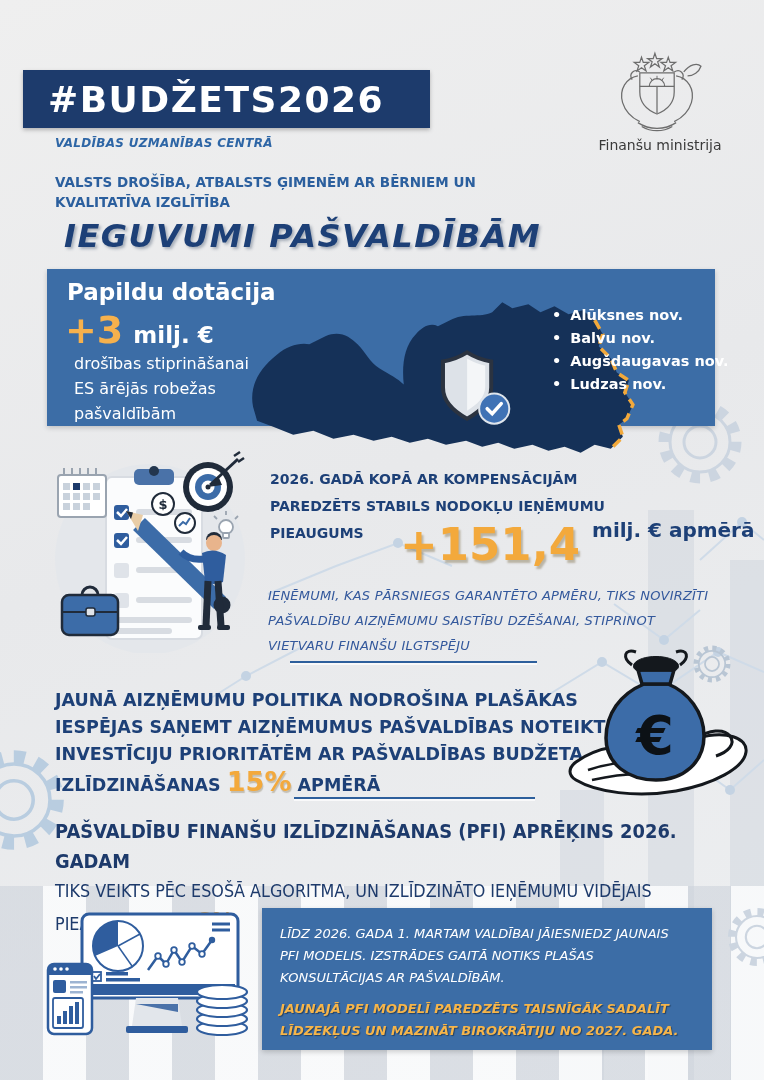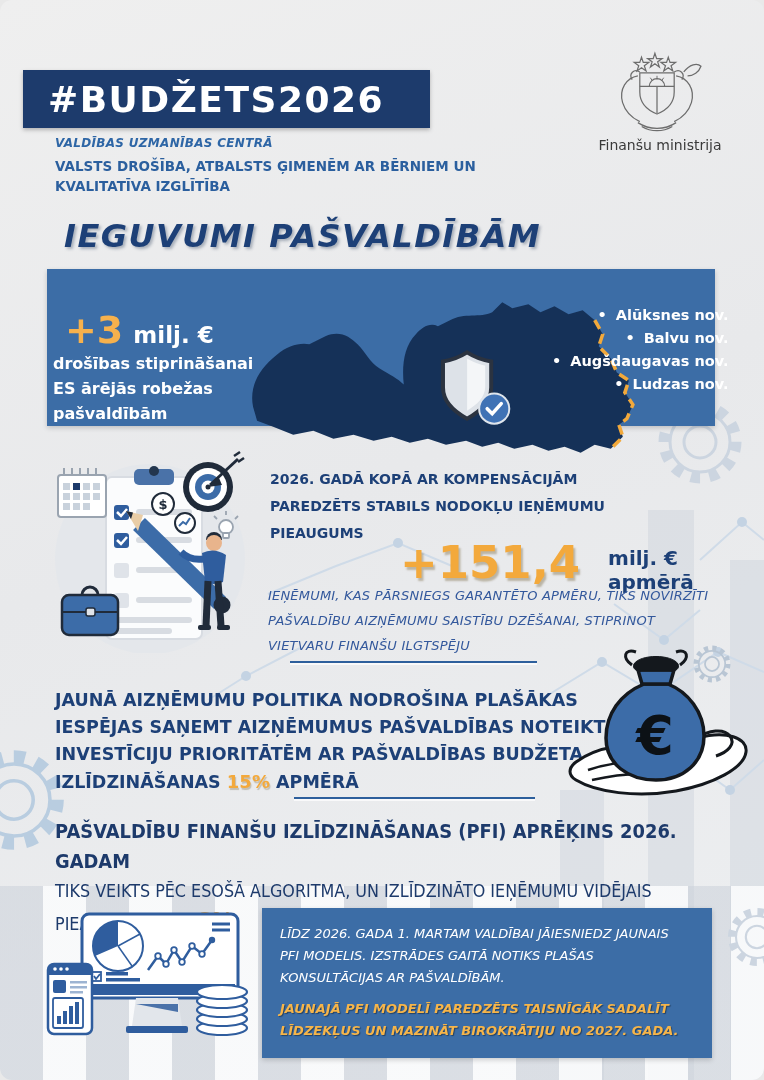--- a/index.html
+++ b/index.html
@@ -1,67 +1,67 @@
 <!DOCTYPE html>
 <html><head>
 <meta charset="utf-8">
 <style>
   html,body{margin:0;padding:0;background:#e9e9e9;}
   .poster{position:relative;width:764px;height:1080px;overflow:hidden;
     background:linear-gradient(160deg,#efefef 0%,#e8e9eb 45%,#edeff1 100%);
-    font-family:"DejaVu Sans",sans-serif;color:#1d4077;border-radius:12px;}
+    font-family:"DejaVu Sans",sans-serif;color:#1d4077;}
   .abs{position:absolute;}
   
   .decor{position:absolute;z-index:0;pointer-events:none;}
   .stripes{left:0;right:0;top:886px;bottom:0;
     background:repeating-linear-gradient(90deg,rgba(203,209,218,.55) 0 43px,rgba(250,251,252,.9) 43px 86px);}
   .bgbar{background:rgba(203,210,219,.45);}
   
   .banner{left:23px;top:70px;width:407px;height:58px;background:#1d3b6c;z-index:2;
     box-shadow:0 2px 4px rgba(0,0,0,.25);display:flex;align-items:center;}
   .banner-title{color:#fff;font-weight:bold;font-size:36px;letter-spacing:1.5px;padding-left:25px;}
   .tag-italic{left:55px;top:136px;z-index:2;font-style:italic;font-weight:bold;font-size:12px;color:#2e66a6;letter-spacing:.3px;}
-  .tag-bold{left:55px;top:156px;z-index:2;font-weight:bold;font-size:13.5px;color:#2b5f9e;line-height:20px;white-space:pre-line;}
+  .tag-bold{left:55px;top:172px;z-index:2;font-weight:bold;font-size:13.5px;color:#2b5f9e;line-height:20px;white-space:pre-line;}
   .logo{left:596px;top:50px;z-index:2;}
   .ministry{left:580px;top:137px;width:160px;text-align:center;z-index:2;font-size:14px;color:#3a3a3a;}
   .page-title{left:64px;top:217px;z-index:2;font-size:32px;font-weight:bold;font-style:italic;color:#1d4077;
     letter-spacing:1.5px;text-shadow:2px 2px 3px rgba(40,60,90,.35);}
   
   .dot-box{left:47px;top:269px;width:668px;height:157px;background:#3c6da6;z-index:1;box-shadow:0 2px 5px rgba(0,0,0,.18);}
   .dot-title{left:67px;top:279px;z-index:3;color:#fff;font-weight:bold;font-size:23px;}
   .dot-amount{left:65px;top:311px;z-index:3;display:flex;align-items:baseline;gap:10px;}
   .dot-plus{color:#f6b14d;font-weight:bold;font-size:38px;line-height:38px;}
   .dot-unit{color:#fff;font-weight:bold;font-size:23px;}
-  .dot-desc{left:53px;top:351px;z-index:3;color:#fff;font-weight:bold;font-size:16px;line-height:25px;white-space:pre-line;}
+  .dot-desc{left:74px;top:351px;z-index:3;color:#fff;font-weight:normal;font-size:16px;line-height:25px;white-space:pre-line;}
   .map{left:243px;top:294px;z-index:2;}
-  .muni{left:552px;top:304px;z-index:3;margin:0;padding:0;list-style:none;text-align:right;}
+  .muni{left:552px;top:304px;z-index:3;margin:0;padding:0;list-style:none;}
   .muni li{color:#fff;font-weight:bold;font-size:14.5px;line-height:23px;}
   .muni li::before{content:"•";margin-right:9px;}
   
   .illo1{left:42px;top:447px;z-index:1;}
   .tax-h{left:270px;top:466px;z-index:2;font-weight:bold;font-size:14px;line-height:27px;color:#1d4077;white-space:pre-line;}
-  .tax-amount{left:400px;top:530px;z-index:2;display:flex;align-items:center;gap:28px;}
+  .tax-amount{left:400px;top:518px;z-index:2;display:flex;align-items:flex-start;gap:12px;}
   .big-orange{color:#f3a93c;font-weight:bold;font-size:45px;text-shadow:2px 3px 2px rgba(80,55,0,.3);}
-  .tax-unit{color:#1d4077;font-weight:bold;font-size:20px;margin-top:16px;}
+  .tax-unit{color:#1d4077;font-weight:bold;font-size:20px;}
   .tax-note{left:268px;top:583px;z-index:2;font-style:italic;font-size:13px;letter-spacing:.2px;line-height:25px;color:#33589c;white-space:pre-line;}
   .divider{height:2px;background:#2d5f9c;z-index:2;box-shadow:0 2px 0 rgba(255,255,255,.7);}
   
   .loan{left:55px;top:687px;z-index:2;font-weight:bold;font-size:17.5px;line-height:27px;color:#1d4077;}
   .loan-lines{white-space:pre-line;}
-  .hl15{color:#f3a93c;font-size:18px;text-shadow:1px 2px 1px rgba(80,55,0,.25);}
+  .hl15{color:#f3a93c;font-size:27px;text-shadow:1px 2px 1px rgba(80,55,0,.25);}
   .bag{left:558px;top:634px;z-index:2;}
   
   .pfi{left:55px;top:816px;width:744px;z-index:2;transform:scaleX(.94);transform-origin:left top;color:#1d3a6b;}
   .pfi-h{font-weight:bold;font-size:19px;line-height:30px;}
   .pfi-b1{font-size:17px;line-height:30px;}
   .pfi-b2{font-size:17px;line-height:32px;display:flex;align-items:baseline;gap:8px;}
   .hl6{color:#f3a93c;font-weight:bold;font-size:24px;text-shadow:1px 1px 1px rgba(80,55,0,.25);}
   
   .illo2{left:40px;top:898px;z-index:2;}
-  .pfi-box{left:262px;top:908px;width:450px;box-sizing:border-box;padding:15px 18px 16px 18px;background:#3c6da6;z-index:2;box-shadow:0 2px 5px rgba(0,0,0,.18);}
+  .pfi-box{left:262px;top:908px;width:450px;box-sizing:border-box;padding:15px 18px 8px 18px;background:#3c6da6;z-index:2;box-shadow:0 2px 5px rgba(0,0,0,.18);}
   .pfi-box-white{color:#fff;font-style:italic;font-size:13px;line-height:22px;white-space:pre-line;}
   .pfi-box-orange{margin-top:9px;color:#f6b54a;font-weight:bold;font-style:italic;font-size:13px;line-height:22px;white-space:pre-line;text-shadow:1px 1px 1px rgba(0,0,0,.4);}
 </style>
 </head>
 <body>
 
 <div class="poster">
 
   <div class="decor bgbar" style="left:648px;top:510px;width:46px;height:570px;"></div>
   <div class="decor bgbar" style="left:730px;top:560px;width:34px;height:520px;"></div>
@@ -145,20 +145,21 @@
       <path d="M88,23 c6,-8 14,-10 18,-6 c-2,6 -8,10 -14,10"></path>
       <path d="M40,76 c12,8 28,8 40,0"></path>
         <path d="M44,80 c10,6 22,6 32,0"></path>
     </g>
   </svg>
   <div class="abs ministry">Finanšu ministrija</div>
 
   <div class="abs page-title">IEGUVUMI PAŠVALDĪBĀM</div>
 
   <div class="abs dot-box"></div>
+  <div class="abs dot-title">Papildu dotācija</div>
   <div class="abs dot-amount">
     <span class="dot-plus">+3</span>
     <span class="dot-unit">milj. €</span>
   </div>
   <div class="abs dot-desc">drošības stiprināšanai
 ES ārējās robežas
 pašvaldībām</div>
 
   <svg class="abs map" width="412" height="166" viewBox="0 0 410 165">
     <path fill="#153158" d="M10,112 C6,92 16,74 34,60 C44,52 56,48 66,50 L82,42 C96,36 106,42 114,50 C122,58 126,68 136,74 C146,80 154,84 160,90 C158,72 160,52 172,40 C178,33 186,28 194,32 L206,26 C220,18 236,24 248,18 L258,8 L268,14 L284,10 L296,18 L310,12 L324,20 L338,16 L350,26 L358,40 L354,52 L366,64 L372,78 L384,86 L380,98 L388,110 L382,124 L374,130 L378,142 L366,154 L350,150 L336,158 L320,152 L304,156 L288,150 L270,154 L254,148 L238,152 L222,146 L202,150 L184,144 L166,148 L148,142 L130,146 L110,140 L90,144 L70,136 L50,140 L30,132 L14,126 Z"></path>

